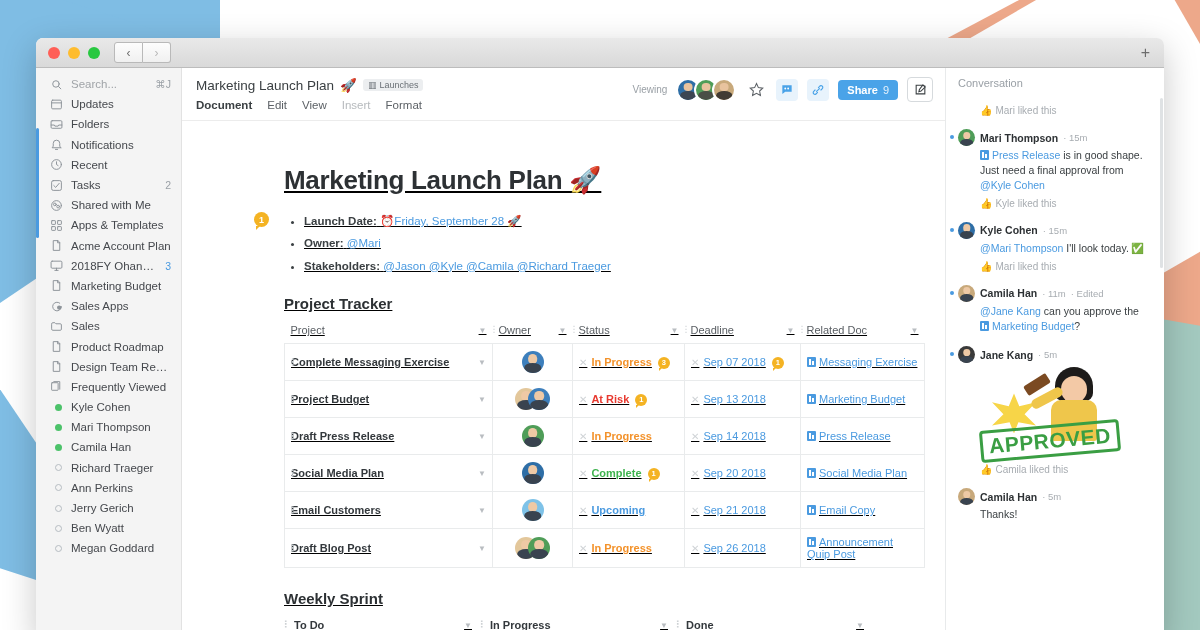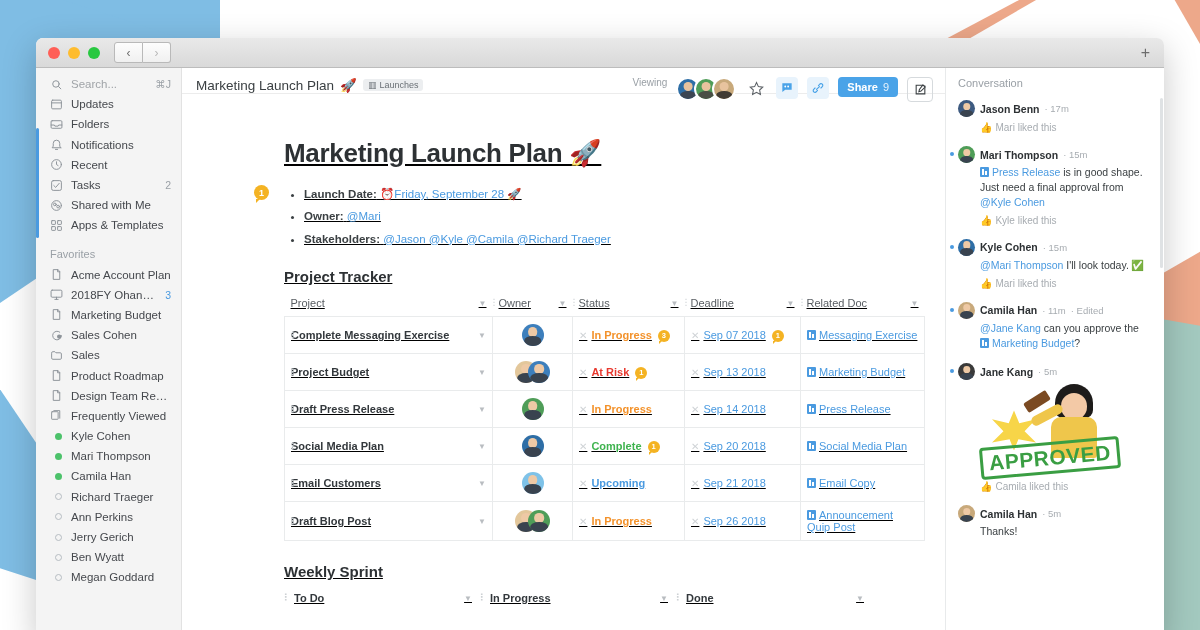--- a/index.html
+++ b/index.html
@@ -65,21 +65,21 @@
 
   
   .docpane{flex:1;background:#fff;display:flex;flex-direction:column;min-width:0;}
   .dochead{padding:9px 14px 0 14px;border-bottom:1px solid #ececec;position:relative;}
   .doctitle{font-size:13.5px;color:#3b4043;display:flex;align-items:center;gap:6px;}
   .tagchip{background:#eceef0;border-radius:3px;padding:1px 5px;font-size:9px;color:#6a7076;
            display:inline-flex;align-items:center;gap:3px;}
   .menurow{display:flex;gap:15px;margin:6px 0 9px 0;font-size:11.5px;color:#5c6166;}
   .menurow .active{font-weight:bold;color:#3b4043;}
   .menurow .dim{color:#b6babd;}
-  .headright{position:absolute;right:12px;top:9px;display:flex;align-items:flex-start;gap:9px;}
+  .headright{position:absolute;right:12px;top:9px;display:flex;align-items:center;gap:9px;}
   .viewing{font-size:10px;color:#9aa0a6;}
   .avstack{display:flex;}
   .av{width:20px;height:20px;border-radius:50%;border:2px solid #fff;margin-left:-6px;overflow:hidden;position:relative;}
   .av:first-child{margin-left:0;}
   .av.a1{background:#2e6ea6;}.av.a2{background:#4f9d58;}.av.a3{background:#c8a97b;}
   .av .hd{position:absolute;left:50%;top:16%;width:44%;height:42%;border-radius:50%;transform:translateX(-50%);background:#e8c39e;}
   .av .bd{position:absolute;left:50%;bottom:0;width:78%;height:42%;border-radius:50% 50% 0 0;transform:translateX(-50%);background:#3c4653;}
   .av.a2 .bd{background:#4a4f46;}.av.a3 .bd{background:#413b33;}
   .icbtn{width:22px;height:22px;display:flex;align-items:center;justify-content:center;border-radius:4px;}
   .icbtn.bluebg{background:#e8f3fc;}
@@ -266,23 +266,20 @@
               <svg width="13" height="13" viewBox="0 0 24 24" fill="none" stroke="#8d9399" stroke-width="1.8" stroke-linecap="round" stroke-linejoin="round">
                 <rect x="3" y="3" width="7" height="7" rx="1"></rect>
                 <rect x="14" y="3" width="7" height="7" rx="1"></rect>
                 <rect x="3" y="14" width="7" height="7" rx="1"></rect>
                 <rect x="14" y="14" width="7" height="7" rx="1"></rect>
               </svg>
             </span>
             <span class="sb-label">Apps &amp; Templates</span>
           </div>
         </div>
-      <div class="sb-head">
-        <span>Favorites</span>
-      </div>
       <div id="sb-fav">
           <div class="sb-item">
             <span class="sb-ic">
               <svg width="13" height="13" viewBox="0 0 24 24" fill="none" stroke="#8d9399" stroke-width="1.8" stroke-linecap="round" stroke-linejoin="round">
                 <path d="M14 3H6v18h12V7z"></path>
                 <path d="M14 3v4h4"></path>
               </svg>
             </span>
             <span class="sb-label">Acme Account Plan</span>
           </div>
@@ -306,21 +303,21 @@
             </span>
             <span class="sb-label">Marketing Budget</span>
           </div>
           <div class="sb-item">
             <span class="sb-ic">
               <svg width="13" height="13" viewBox="0 0 24 24" fill="none" stroke="#8d9399" stroke-width="1.8" stroke-linecap="round" stroke-linejoin="round">
                 <path d="M21 12a8 8 0 11-3-6.2"></path>
                 <circle cx="17" cy="14" r="4" fill="#8d9399" stroke="none"></circle>
               </svg>
             </span>
-            <span class="sb-label">Sales Cohen</span>
+            <span class="sb-label">Sales Apps</span>
           </div>
           <div class="sb-item">
             <span class="sb-ic">
               <svg width="13" height="13" viewBox="0 0 24 24" fill="none" stroke="#8d9399" stroke-width="1.8" stroke-linecap="round" stroke-linejoin="round">
                 <path d="M3 7a2 2 0 012-2h4l2 2h8a2 2 0 012 2v8a2 2 0 01-2 2H5a2 2 0 01-2-2z"></path>
               </svg>
             </span>
             <span class="sb-label">Sales</span>
           </div>
           <div class="sb-item">
@@ -407,20 +404,27 @@
 
       <div class="dochead">
         <div class="doctitle">
           <span>Marketing Launch Plan</span>
           <span>🚀</span>
           <span class="tagchip">
             <span>▥</span>
             <span>Launches</span>
           </span>
         </div>
+        <div class="menurow" id="menurow">
+            <span class="active">Document</span>
+            <span class="">Edit</span>
+            <span class="">View</span>
+            <span class="dim">Insert</span>
+            <span class="">Format</span>
+          </div>
 
         <div class="headright">
           <span class="viewing">Viewing</span>
           <span class="avstack">
             <span class="av a1">
                 <span class="hd"></span>
                 <span class="bd"></span>
               </span>
             <span class="av a2">
                 <span class="hd"></span>
@@ -584,28 +588,20 @@
 
         </div>
       </div>
     </div>
 
     <div class="convo">
       <div class="convo-h">Conversation</div>
       <div class="convo-scroll"></div>
       <div id="convo-list">
           <div class="msg">
-            <div class="mtop">
-              <span class="mav" style="background:#3d5a80">
-                <span style="position:absolute;left:50%;top:16%;width:44%;height:42%;border-radius:50%;transform:translateX(-50%);background:#eec9a5"></span>
-                <span style="position:absolute;left:50%;bottom:0;width:80%;height:44%;border-radius:50% 50% 0 0;transform:translateX(-50%);background:#39434f"></span>
-              </span>
-              <span class="mname">Jason Benn</span>
-              <span class="mtime">· 17m</span>
-            </div>
             <div class="liked"><span class="thumb">👍</span><span>Mari liked this</span></div>
           </div>
           <div class="msg">
             <span class="unread"></span>
             <div class="mtop">
               <span class="mav" style="background:#4f9d58">
                 <span style="position:absolute;left:50%;top:16%;width:44%;height:42%;border-radius:50%;transform:translateX(-50%);background:#eec9a5"></span>
                 <span style="position:absolute;left:50%;bottom:0;width:80%;height:44%;border-radius:50% 50% 0 0;transform:translateX(-50%);background:#39434f"></span>
               </span>
               <span class="mname">Mari Thompson</span>

